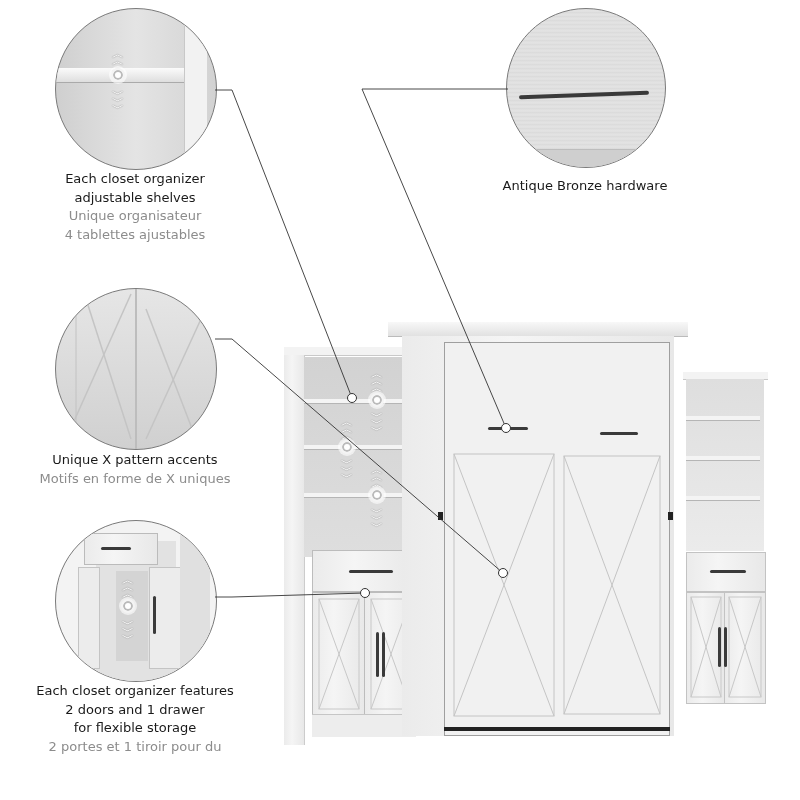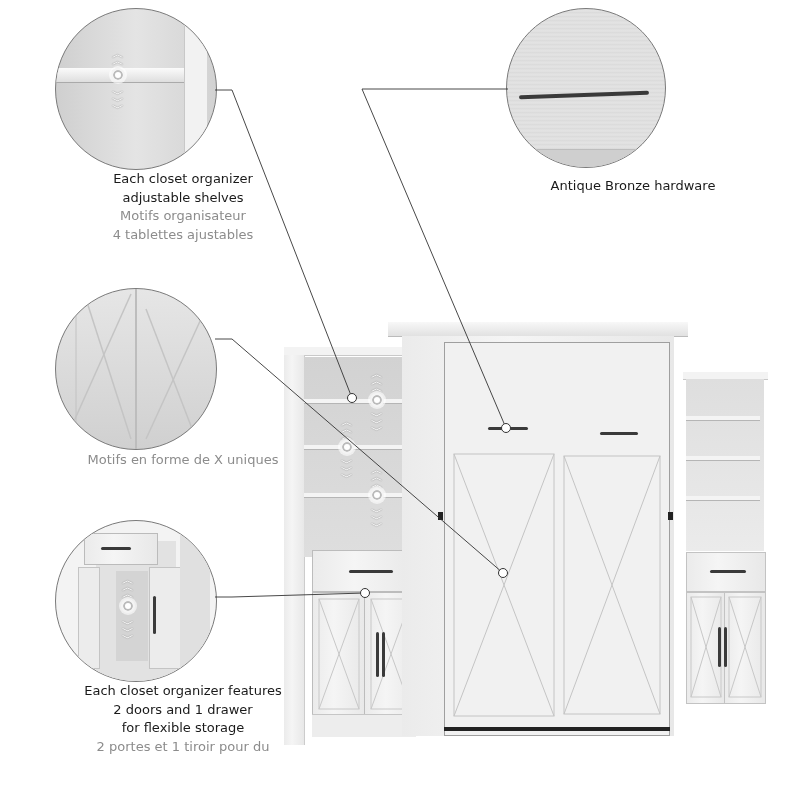--- a/index.html
+++ b/index.html
@@ -1,19 +1,19 @@
 <!DOCTYPE html>
 <html><head>
 <meta charset="utf-8">
 <style>
   html, body { margin:0; padding:0; background:#ffffff; }
   body { width:800px; height:800px; position:relative; overflow:hidden; font-family:"DejaVu Sans", sans-serif; }
   .abs { position:absolute; }
   .circle { position:absolute; border-radius:50%; border:1px solid #7a7a7a; overflow:hidden; background:linear-gradient(135deg,#ececec,#d4d4d4); box-sizing:border-box; }
-  .caption { position:absolute; text-align:center; font-size:13px; line-height:18.5px;margin-left:48px; }
+  .caption { position:absolute; text-align:center; font-size:13px; line-height:18.5px; }
   .caption .en { color:#1a1a1a; display:block; }
   .caption .fr { color:#8c8c8c; display:block; }
   .wood { background:linear-gradient(90deg,#ebebeb,#f5f5f5 40%,#e8e8e8); }
   .dot { position:absolute; width:10px; height:10px; border-radius:50%; background:#fff; border:1px solid #333; box-sizing:border-box; }
   .handle-h { position:absolute; height:3px; background:#3a3a3a; border-radius:2px; }
   .handle-v { position:absolute; width:3px; background:#3a3a3a; border-radius:2px; }
   .shelf { position:absolute; height:4px; background:#f4f4f4; border-bottom:1px solid #b5b5b5; }
   .chev { position:absolute; color:#f6f6f6; font-size:12px; line-height:7px; text-shadow:0 0 1px #666; font-weight:bold; text-align:center; width:14px; }
   .target { position:absolute; width:14px; height:14px; border-radius:50%; border:2px solid #f4f4f4; box-shadow:0 0 0 2px rgba(255,255,255,.6), inset 0 0 0 2px #bbb; background:#fff; box-sizing:border-box; }
 </style>
@@ -31,36 +31,37 @@
   <div class="abs" style="left:128px;top:0;width:22px;height:162px;background:#f2f2f2;border-left:1px solid #c8c8c8"></div>
   <div class="abs" style="left:0;top:59px;width:128px;height:14px;background:linear-gradient(#fbfbfb,#dedede);border-bottom:1px solid #aaa"></div>
   <div class="chev" style="left:55px;top:42px">︿<br>︿<br>︿</div>
   <div class="target" style="left:55px;top:59px"></div>
   <div class="chev" style="left:55px;top:82px">﹀<br>﹀<br>﹀</div>
 </div>
 
 <div class="caption" style="left:0;top:170px;width:270px">
   <span class="en">Each closet organizer</span>
   <span class="en">adjustable shelves</span>
-  <span class="fr">Motifs organisateur</span>
+  <span class="fr">Unique organisateur</span>
   <span class="fr">4 tablettes ajustables</span>
 </div>
 
 <div class="circle" style="left:55px;top:288px;width:162px;height:162px;background:linear-gradient(180deg,#e6e6e6,#d0d0d0)">
   <svg width="162" height="162">
     <line x1="20" y1="0" x2="20" y2="162" stroke="#c2c2c2"></line>
     <line x1="80" y1="0" x2="80" y2="162" stroke="#bdbdbd" stroke-width="2"></line>
     <line x1="75" y1="5" x2="10" y2="150" stroke="#c4c4c4" stroke-width="1.5"></line>
     <line x1="30" y1="10" x2="75" y2="150" stroke="#c4c4c4" stroke-width="1.5"></line>
     <line x1="145" y1="30" x2="90" y2="150" stroke="#c4c4c4" stroke-width="1.5"></line>
     <line x1="90" y1="20" x2="140" y2="150" stroke="#c4c4c4" stroke-width="1.5"></line>
   </svg>
 </div>
 
 <div class="caption" style="left:0;top:451px;width:270px">
+  <span class="en">Unique X pattern accents</span>
   <span class="fr">Motifs en forme de X uniques</span>
 </div>
 
 <div class="circle" style="left:55px;top:520px;width:162px;height:162px;background:#f3f3f3">
   <div class="abs" style="left:40px;top:20px;width:80px;height:160px;background:#e2e2e2"></div>
   <div class="abs wood" style="left:28px;top:12px;width:72px;height:30px;border:1px solid #bbb"></div>
   <div class="handle-h" style="left:45px;top:26px;width:30px"></div>
   <div class="abs" style="left:60px;top:50px;width:32px;height:90px;background:#d4d4d4"></div>
   <div class="abs" style="left:22px;top:46px;width:20px;height:100px;background:#ececec;border:1px solid #c4c4c4"></div>
   <div class="abs" style="left:93px;top:46px;width:30px;height:100px;background:#ececec;border:1px solid #c4c4c4"></div>

